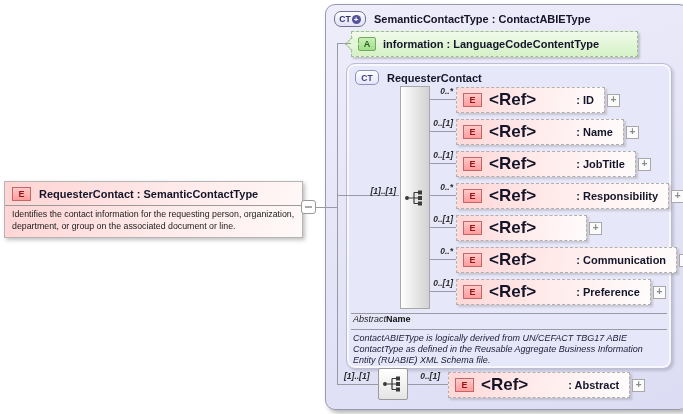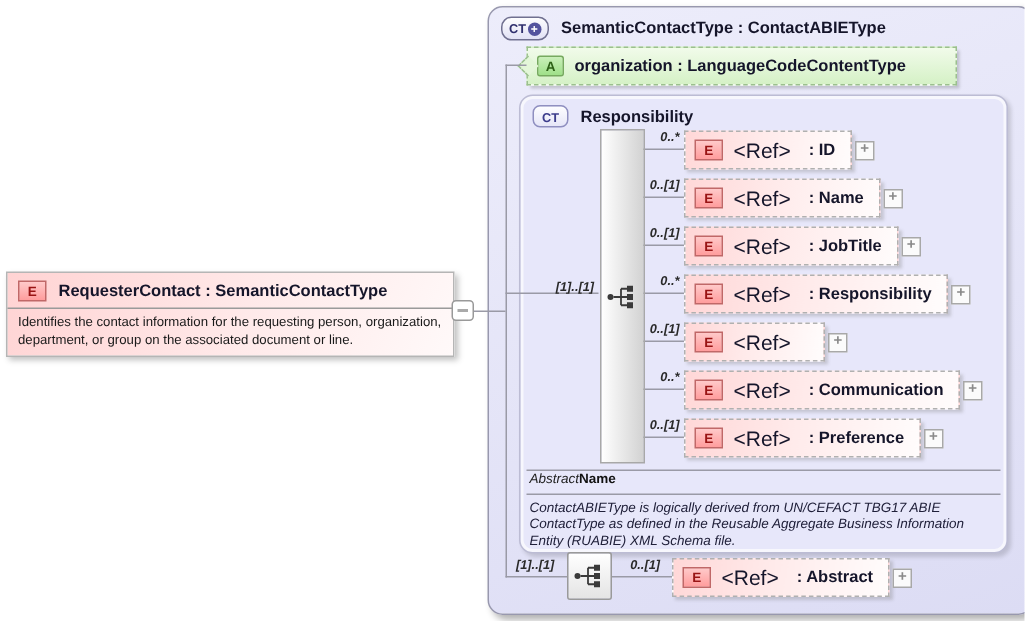--- a/index.html
+++ b/index.html
@@ -101,21 +101,21 @@
 
   
   .el-row{position:absolute;display:flex;align-items:center;height:28px;z-index:10;}
   .el-row .card{position:absolute;right:100%;margin-right:3px;top:0;}
   .el-box{
     display:flex;align-items:center;height:26px;box-sizing:border-box;padding:0 10px 0 6px;
     border:1px dashed #b0b0b0;
     background:linear-gradient(100deg,#ffd7d7 0%,#ffeaea 45%,#fffcfc 100%);
     box-shadow:2px 2px 2px rgba(120,120,120,.3);white-space:nowrap;
   }
-  .el-box .ref{margin:0 12px 0 7px;font-size:14px;font-weight:normal;}
+  .el-box .ref{margin:0 40px 0 7px;font-size:17px;font-weight:bold;}
   .el-box .nm{font-size:11px;font-weight:bold;}
 
   
   .facet-sep{position:absolute;left:4px;right:4px;height:1px;background:#9a9aa6;}
   .facet-row{position:absolute;left:6px;top:250px;display:flex;gap:0;align-items:baseline;}
   .facet-label{font-size:9px;font-style:italic;color:#222;}
   .facet-value{font-size:9px;font-weight:bold;color:#111;}
   .annotation{
     position:absolute;left:6px;right:8px;top:269px;
     font-size:9px;font-style:italic;line-height:1.24;color:#20203a;
@@ -163,27 +163,27 @@
     <span class="icon-ctp">
         <span>CT</span>
         <span class="pluscircle">+</span>
       </span>
     <span class="title">SemanticContactType : ContactABIEType</span>
   </div>
 
   <div class="att-box">
     <span class="att-chev"></span>
     <span class="icon-a">A</span>
-    <span class="title">organization : LanguageCodeContentType</span>
+    <span class="title">information : LanguageCodeContentType</span>
   </div>
 
   <div class="inner-box">
     <div class="hdr">
       <span class="icon-ct">CT</span>
-      <span class="title">Responsibility</span>
+      <span class="title">RequesterContact</span>
     </div>
 
     <div class="seq-bar">
       <svg width="22" height="18" viewBox="0 0 22 18">
         <circle cx="3" cy="9" r="2" fill="#3a3a3a"></circle>
         <path d="M5 9 H10 M10 3.5 V14.5 M10 3.5 H14 M10 9 H14 M10 14.5 H14" stroke="#3a3a3a" stroke-width="1.2" fill="none"></path>
         <rect x="14" y="1.5" width="4" height="4" fill="#3a3a3a"></rect>
         <rect x="14" y="7" width="4" height="4" fill="#3a3a3a"></rect>
         <rect x="14" y="12.5" width="4" height="4" fill="#3a3a3a"></rect>
       </svg>

